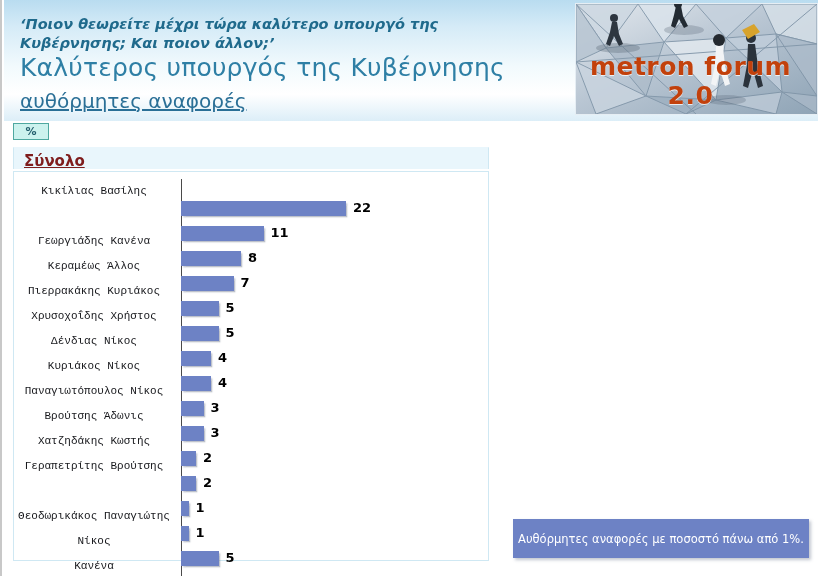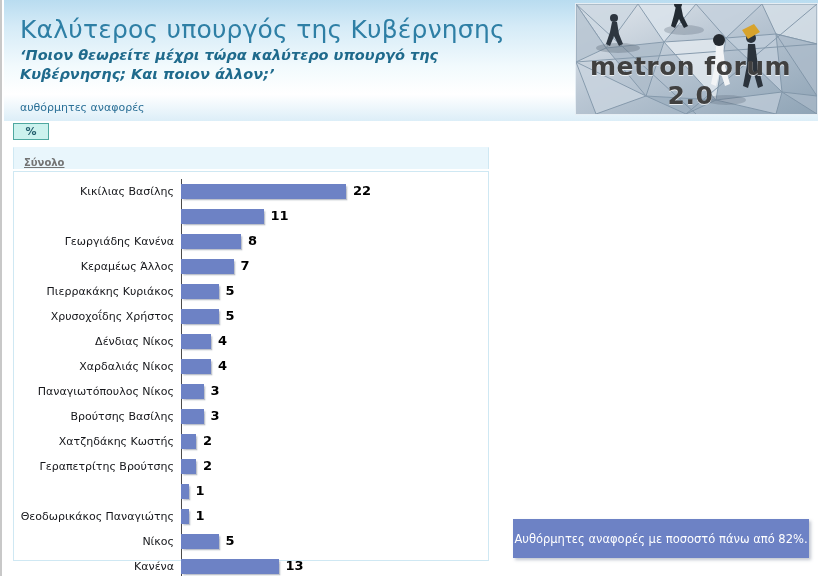--- a/index.html
+++ b/index.html
@@ -55,23 +55,24 @@
     font-size: 14.5px;
     font-weight: bold;
     font-style: italic;
     color: #1f6a8c;
     line-height: 18.5px;
     margin-top: 1px;
     width: 470px;
   }
   #hdr-link {
     display: inline-block;
-    margin-top: 18px;
-    font-size: 11px;
+    margin-top: 6px;
+    font-size: 20px;
     color: #2a6f96;
+    text-decoration: underline;
     cursor: pointer;
   }
 
   
   #logo {
     position: absolute;
     left: 571px;
     top: 3px;
     width: 243px;
     height: 112px;
@@ -82,21 +83,21 @@
   }
   #logo svg { display: block; }
   #logo-word {
     position: absolute;
     left: 0;
     right: 12px;
     bottom: 4px;
     text-align: center;
     font-size: 25px;
     font-weight: bold;
-    color: #404040;
+    color: #c2410c;
     text-shadow: 0 1px 0 rgba(255,255,255,.75);
     letter-spacing: .5px;
     font-family: "DejaVu Sans", "Liberation Sans", sans-serif;
     pointer-events: none;
   }
 
   
   #pct-btn {
     position: absolute;
     left: 11px;
@@ -124,23 +125,23 @@
   #panel-head {
     height: 22px;
     background: #e9f6fc;
     border-left: 1px solid #cfe8f3;
     border-right: 1px solid #cfe8f3;
     border-top: 1px solid #e9f6fc;
     box-sizing: border-box;
     padding: 3px 0 0 10px;
   }
   #panel-head span {
-    font-size: 10px;
+    font-size: 15px;
     font-weight: bold;
-    color: #737373;
+    color: #7f1d1d;
     text-decoration: underline;
   }
   #chart-box {
     position: relative;
     height: 390px;
     background: #ffffff;
     border: 1px solid #cfe8f3;
     box-sizing: border-box;
     margin-top: 2px;
     padding-top: 7px;
@@ -149,31 +150,32 @@
   
   .row {
     position: relative;
     height: 25px;
   }
   .row-label {
     position: absolute;
     left: 0;
     top: 0;
     width: 160px;
-    text-align: right;
+    text-align: center;
     font-size: 11px;
     color: #15161a;
     line-height: 25px;
     white-space: nowrap;
     overflow: hidden;
+    font-family: Liberation Mono, monospace;
   }
   .bar-wrap {
     position: absolute;
     left: 167px;
-    top: 5px;
+    top: 22px;
     height: 15px;
     right: 0;
   }
   .bar {
     position: absolute;
     left: 0;
     top: 0;
     height: 15px;
     background: #6d82c5;
     box-shadow: 1.5px 1.5px 1.5px rgba(110,120,140,.45);
@@ -216,22 +218,22 @@
   }
 </style>
 </head>
 <body>
 
 <div id="page">
 
   <div id="header">
 
     <div id="header-text">
+      <div id="hdr-sub">‘Ποιον θεωρείτε μέχρι τώρα καλύτερο υπουργό της Κυβέρνησης; Και ποιον άλλον;’</div>
       <div id="hdr-title">Καλύτερος υπουργός της Κυβέρνησης</div>
-      <div id="hdr-sub">‘Ποιον θεωρείτε μέχρι τώρα καλύτερο υπουργό της Κυβέρνησης; Και ποιον άλλον;’</div>
       <a id="hdr-link">αυθόρμητες αναφορές</a>
     </div>
 
     <div id="logo">
       <svg width="241" height="110" viewBox="0 0 241 110">
         <defs>
           <linearGradient id="glassg" x1="0" y1="0" x2="1" y2="1">
             <stop offset="0%" stop-color="#e4e9ee"></stop>
             <stop offset="45%" stop-color="#b9c6d3"></stop>
             <stop offset="100%" stop-color="#8fa4b6"></stop>
@@ -330,35 +332,35 @@
             </div>
           </div>
           <div class="row">
             <div class="row-label">Δένδιας Νίκος</div>
             <div class="bar-wrap">
               <div class="bar" style="width: 30px; background: rgb(109, 130, 197);"></div>
               <div class="bar-val" style="left: 37px;">4</div>
             </div>
           </div>
           <div class="row">
-            <div class="row-label">Χαρδαλιάς Νίκος</div>
+            <div class="row-label">Κυριάκος Νίκος</div>
             <div class="bar-wrap">
               <div class="bar" style="width: 30px; background: rgb(109, 130, 197);"></div>
               <div class="bar-val" style="left: 37px;">4</div>
             </div>
           </div>
           <div class="row">
             <div class="row-label">Παναγιωτόπουλος Νίκος</div>
             <div class="bar-wrap">
               <div class="bar" style="width: 22.5px; background: rgb(109, 130, 197);"></div>
               <div class="bar-val" style="left: 29.5px;">3</div>
             </div>
           </div>
           <div class="row">
-            <div class="row-label">Βρούτσης Βασίλης</div>
+            <div class="row-label">Βρούτσης Άδωνις</div>
             <div class="bar-wrap">
               <div class="bar" style="width: 22.5px; background: rgb(109, 130, 197);"></div>
               <div class="bar-val" style="left: 29.5px;">3</div>
             </div>
           </div>
           <div class="row">
             <div class="row-label">Χατζηδάκης Κωστής</div>
             <div class="bar-wrap">
               <div class="bar" style="width: 15px; background: rgb(109, 130, 197);"></div>
               <div class="bar-val" style="left: 22px;">2</div>
@@ -396,16 +398,16 @@
             <div class="bar-wrap">
               <div class="bar" style="width: 97.5px; background: rgb(109, 130, 197);"></div>
               <div class="bar-val" style="left: 104.5px;">13</div>
             </div>
           </div>
         </div>
     </div>
   </div>
 
   <div id="footnote">
-    <span>Αυθόρμητες αναφορές με ποσοστό πάνω από 82%.</span>
+    <span>Αυθόρμητες αναφορές με ποσοστό πάνω από 1%.</span>
   </div>
 
 </div>
 
 </body></html>

